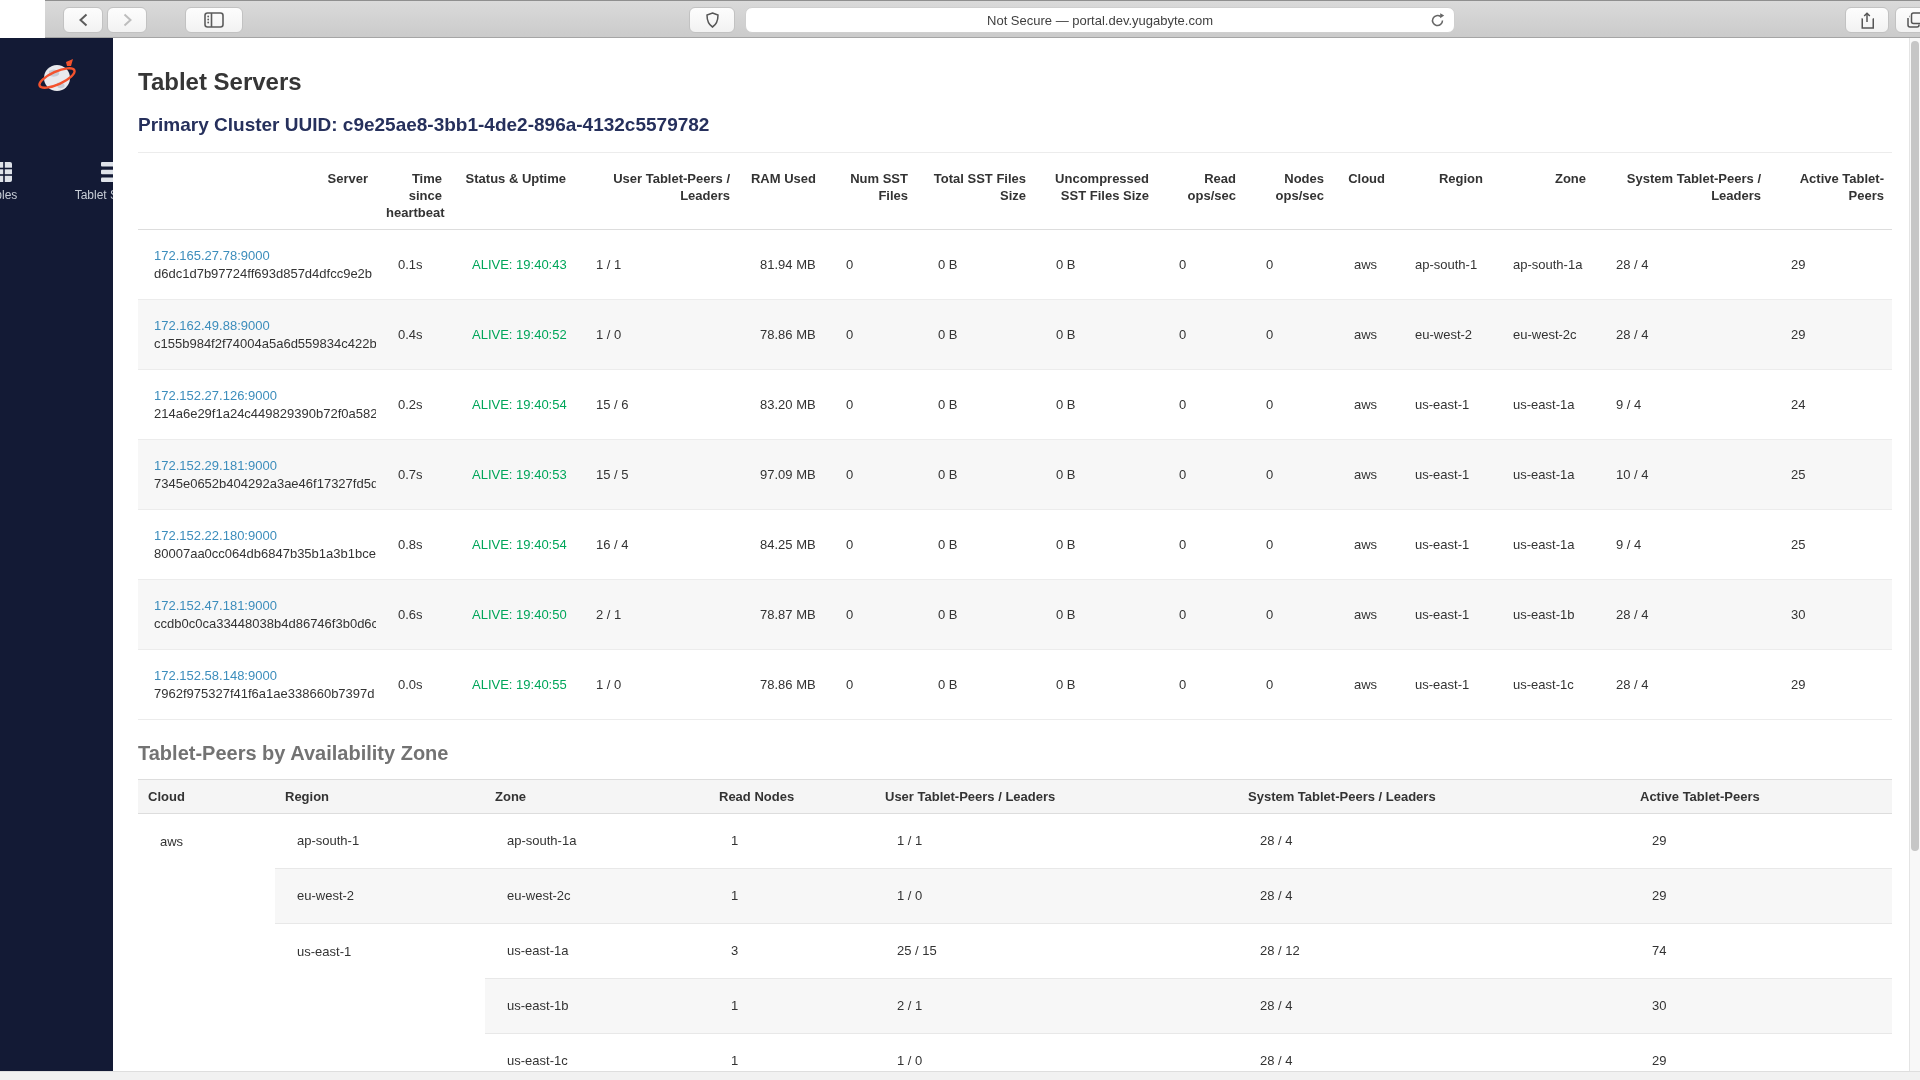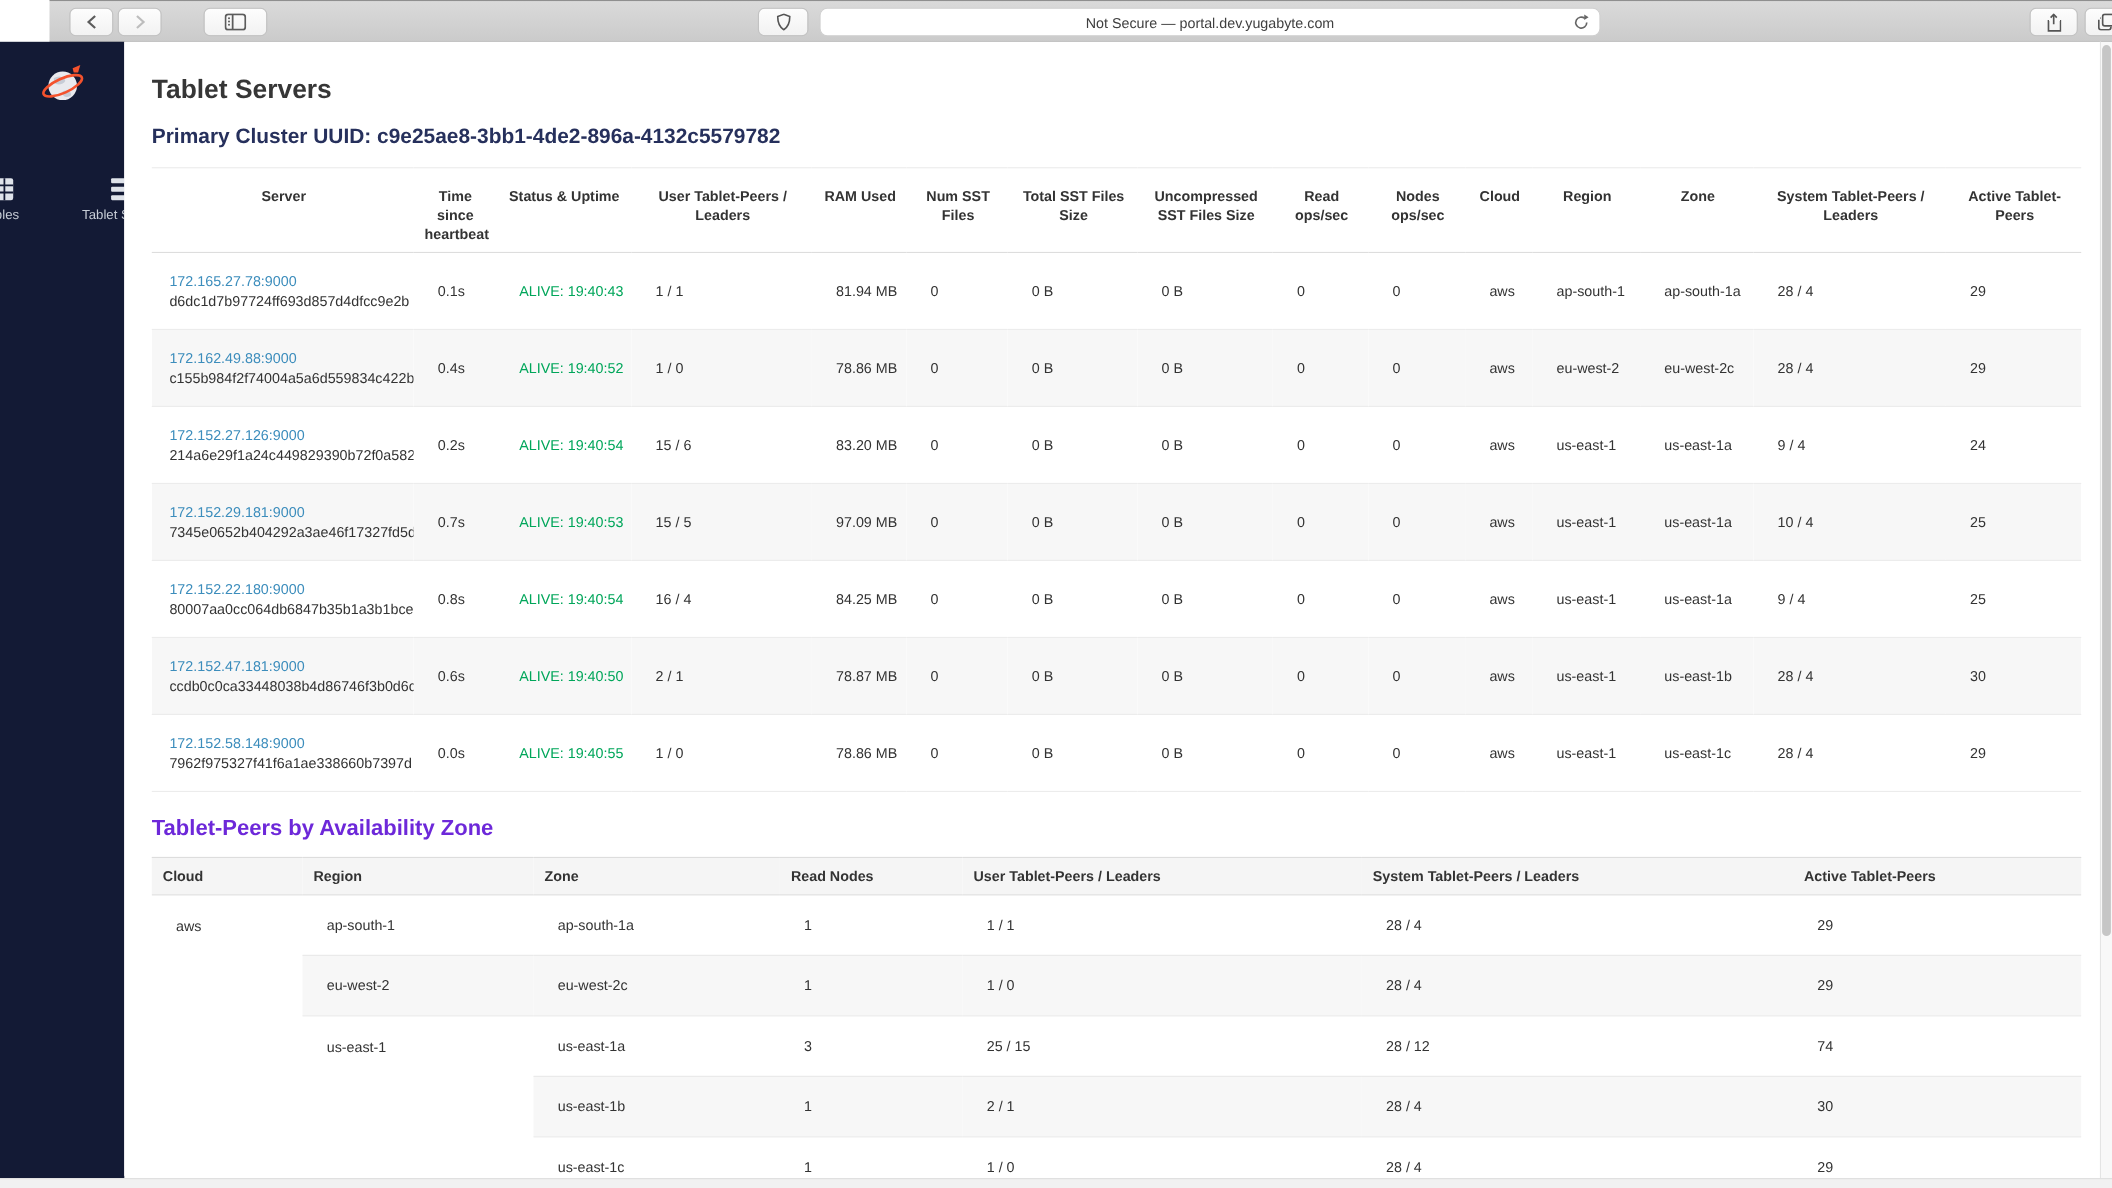--- a/index.html
+++ b/index.html
@@ -54,26 +54,26 @@
     align-items:center; cursor:pointer;
   }
   .nav-item + .nav-item { margin-top:18px; }
   .nav-label { margin-top:5px; font-size:12px; color:#c7cdd6; }
 
   
   .main { position:absolute; left:113px; top:38px; width:1797px; height:1031px; background:#fff; }
   .content { padding:0 0 0 25px; }
   h1.page-title { margin:30px 0 0 0; font-size:24px; font-weight:bold; color:#363636; }
   h2.uuid-heading { margin:18px 0 0 0; font-size:19px; font-weight:bold; color:#26305c; }
-  h2.section-title { margin:22px 0 0 0; font-size:20px; font-weight:bold; color:#6d28d9; }
+  h2.section-title { margin:22px 0 0 0; font-size:20px; font-weight:bold; color:#737373; }
 
   table { border-collapse:collapse; table-layout:fixed; }
   .tservers-table { width:1754px; margin-top:16px; border-top:1px solid #ececec; }
   .tservers-table th {
-    text-align:center; vertical-align:top; font-size:13px; font-weight:bold; color:#333;
+    text-align:right; vertical-align:top; font-size:13px; font-weight:bold; color:#333;
     padding:18px 8px 7px 10px; line-height:1.3; border-bottom:1px solid #ddd;
   }
   .tservers-table td {
     height:70px; vertical-align:middle; font-size:13px; color:#333;
     padding:6px 8px 6px 22px; border-bottom:1px solid #ececec;
     overflow:hidden; white-space:nowrap;
   }
   .tservers-table td.col-server { padding-left:16px; }
   .tservers-table tbody tr:nth-child(even) td { background:#f7f7f7; }
   a.srv-link { color:#3c8dbc; text-decoration:none; cursor:pointer; }

